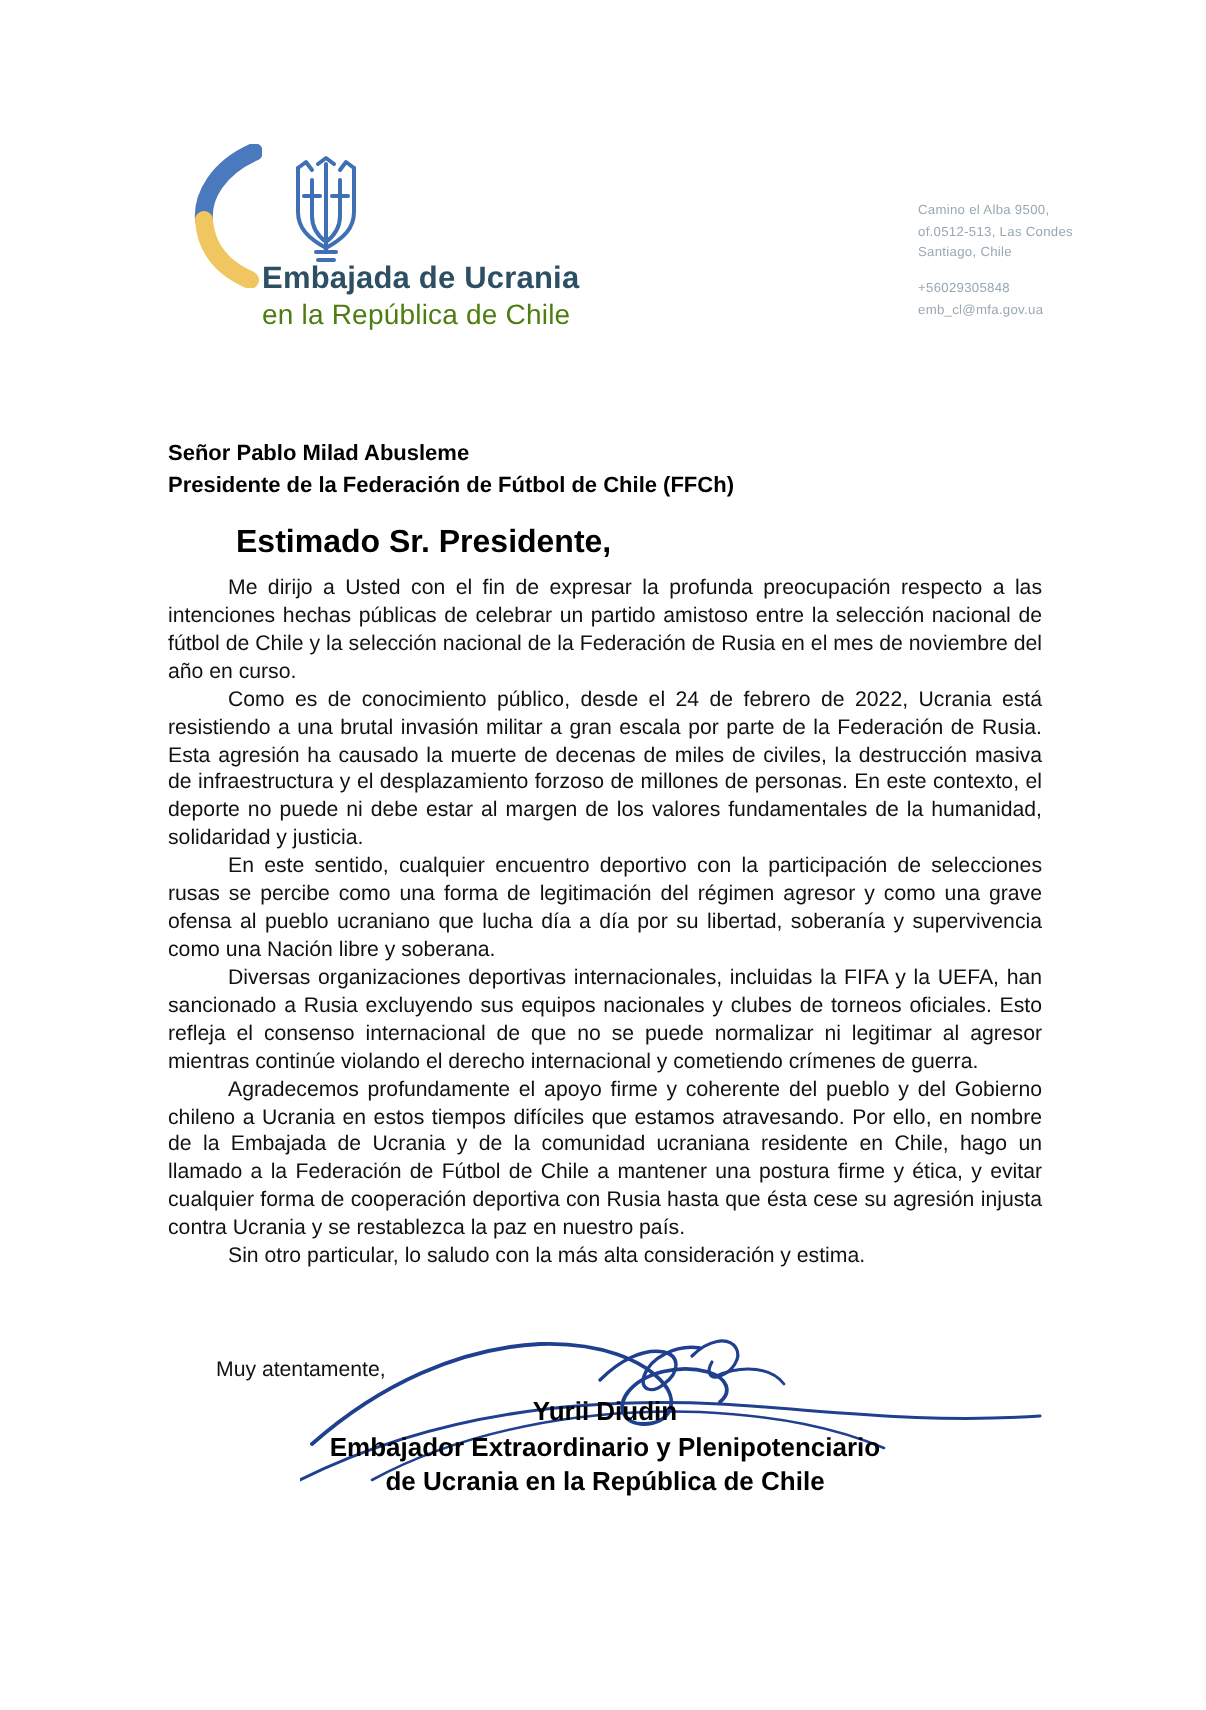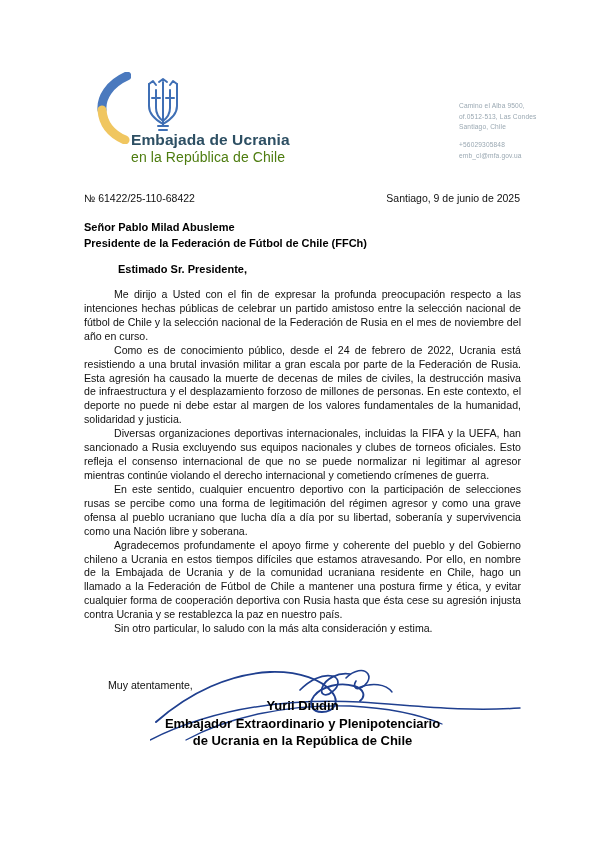--- a/index.html
+++ b/index.html
@@ -109,21 +109,21 @@
     font-size: 11px;
     font-weight: bold;
     line-height: 1.42;
     color: #000;
   }
 
   .salutation {
     position: absolute;
     left: 118px;
     top: 263px;
-    font-size: 11px;
+    font-size: 16px;
     font-weight: bold;
     color: #000;
   }
 
   
   .body-text {
     position: absolute;
     left: 84px;
     top: 288px;
     width: 437px;
@@ -231,37 +231,33 @@
     <div class="contact-block">
       <div>Camino el Alba 9500,</div>
       <div>of.0512-513, Las Condes</div>
       <div>Santiago, Chile</div>
       <div class="contact-gap"></div>
       <div>+56029305848</div>
       <div>emb_cl@mfa.gov.ua</div>
     </div>
   </div>
 
-  <div class="meta-row">
-    <span>№ 61422/25-110-68422</span>
-    <span>Santiago, 9 de junio de 2025</span>
-  </div>
 
   <div class="addressee">
     <div>Señor Pablo Milad Abusleme</div>
     <div>Presidente de la Federación de Fútbol de Chile (FFCh)</div>
   </div>
 
   <div class="salutation">Estimado Sr. Presidente,</div>
 
   <div class="body-text">
     <p>Me dirijo a Usted con el fin de expresar la profunda preocupación respecto a las intenciones hechas públicas de celebrar un partido amistoso entre la selección nacional de fútbol de Chile y la selección nacional de la Federación de Rusia en el mes de noviembre del año en curso.</p>
     <p>Como es de conocimiento público, desde el 24 de febrero de 2022, Ucrania está resistiendo a una brutal invasión militar a gran escala por parte de la Federación de Rusia. Esta agresión ha causado la muerte de decenas de miles de civiles, la destrucción masiva de infraestructura y el desplazamiento forzoso de millones de personas. En este contexto, el deporte no puede ni debe estar al margen de los valores fundamentales de la humanidad, solidaridad y justicia.</p>
+    <p>En este sentido, cualquier encuentro deportivo con la participación de selecciones rusas se percibe como una forma de legitimación del régimen agresor y como una grave ofensa al pueblo ucraniano que lucha día a día por su libertad, soberanía y supervivencia como una Nación libre y soberana.</p>
     <p>Diversas organizaciones deportivas internacionales, incluidas la FIFA y la UEFA, han sancionado a Rusia excluyendo sus equipos nacionales y clubes de torneos oficiales. Esto refleja el consenso internacional de que no se puede normalizar ni legitimar al agresor mientras continúe violando el derecho internacional y cometiendo crímenes de guerra.</p>
-    <p>En este sentido, cualquier encuentro deportivo con la participación de selecciones rusas se percibe como una forma de legitimación del régimen agresor y como una grave ofensa al pueblo ucraniano que lucha día a día por su libertad, soberanía y supervivencia como una Nación libre y soberana.</p>
     <p>Agradecemos profundamente el apoyo firme y coherente del pueblo y del Gobierno chileno a Ucrania en estos tiempos difíciles que estamos atravesando. Por ello, en nombre de la Embajada de Ucrania y de la comunidad ucraniana residente en Chile, hago un llamado a la Federación de Fútbol de Chile a mantener una postura firme y ética, y evitar cualquier forma de cooperación deportiva con Rusia hasta que ésta cese su agresión injusta contra Ucrania y se restablezca la paz en nuestro país.</p>
     <p>Sin otro particular, lo saludo con la más alta consideración y estima.</p>
   </div>
 
   <div class="closing">
     <div class="sign-off">Muy atentamente,</div>
   </div>
 
   <div class="signature">
     <svg width="380" height="80" viewBox="0 0 380 80">

